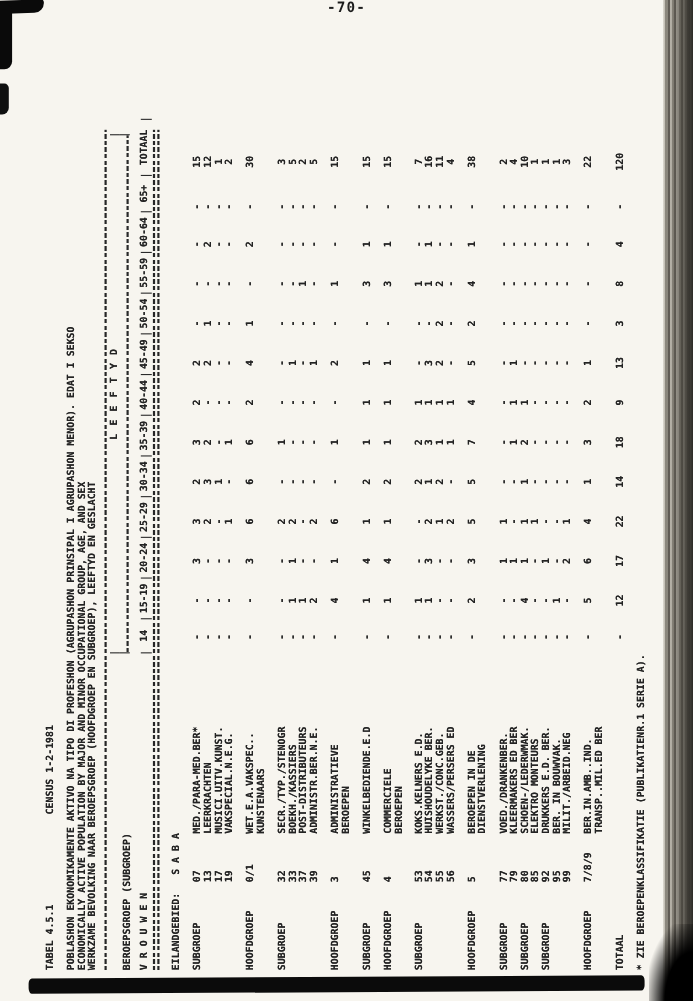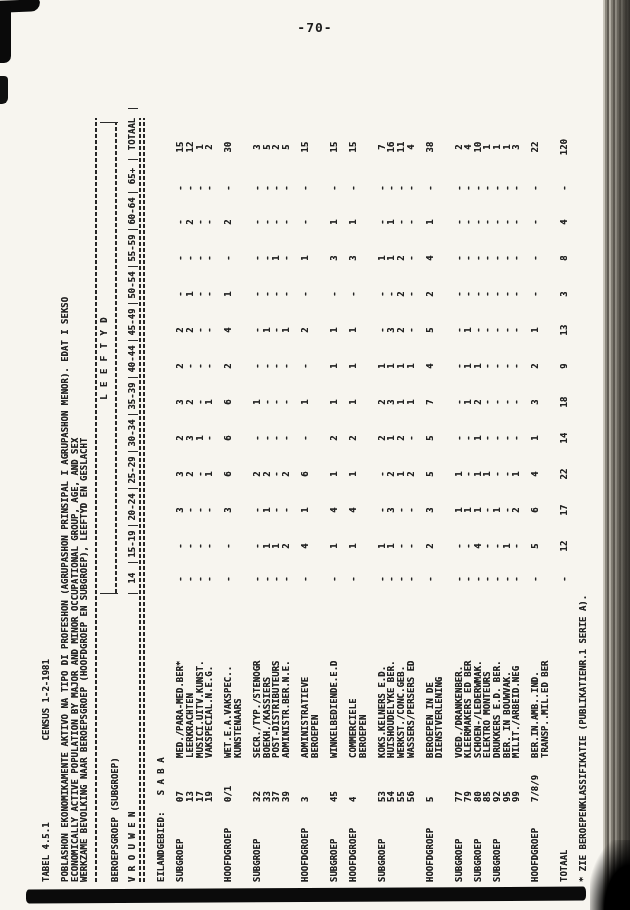--- a/index.html
+++ b/index.html
@@ -13,21 +13,21 @@
   .blob-tl-a{left:0;top:0;width:40px;height:12px;background:#0a0a0a;border-radius:0 3px 9px 0;transform:rotate(-2deg);}
   .blob-tl-b{left:0;top:5px;width:11px;height:58px;background:#0a0a0a;border-radius:0 4px 7px 0;}
   .blob-tl-c{left:0;top:76px;width:8px;height:28px;background:#101010;border-radius:0 4px 6px 0;}
   .bar-bottom{left:26px;top:888px;width:560px;height:14px;background:#0b0b0b;border-radius:3px/5px;transform:rotate(-0.3deg);}
   .spine{right:0;top:0;width:27px;height:910px;
     background:
       linear-gradient(90deg, rgba(120,115,105,0) 0, rgba(120,115,105,.30) 28%, rgba(70,67,60,.75) 68%, #2e2c28 100%),
       repeating-linear-gradient(90deg,#c9c5bb 0 2px,#8d897f 2px 4px,#5a564f 4px 6px);}
   .spine-bottom{right:0;top:840px;width:40px;height:70px;
     background:radial-gradient(ellipse at 100% 100%, #000 45%, rgba(0,0,0,0) 78%);}
-  .page-number{position:absolute;top:20px;left:50%;transform:translateX(-50%);
+  .page-number{position:absolute;top:0;left:50%;transform:translateX(-50%);
     font-size:13px;font-weight:700;color:#1c1c1c;letter-spacing:1px;}
 
   
   .rot-wrap{position:absolute;left:34px;top:88px;width:566px;height:800px;}
   .rot-inner{
     position:absolute;left:0;top:800px;width:800px;height:566px;
     transform:rotate(-90deg);transform-origin:top left;
     padding:8px 0 0 6px;box-sizing:border-box;
     font-size:9px;font-weight:700;color:#232323;line-height:9.6px;
     text-shadow:0 0 .4px rgba(35,35,35,.75);

